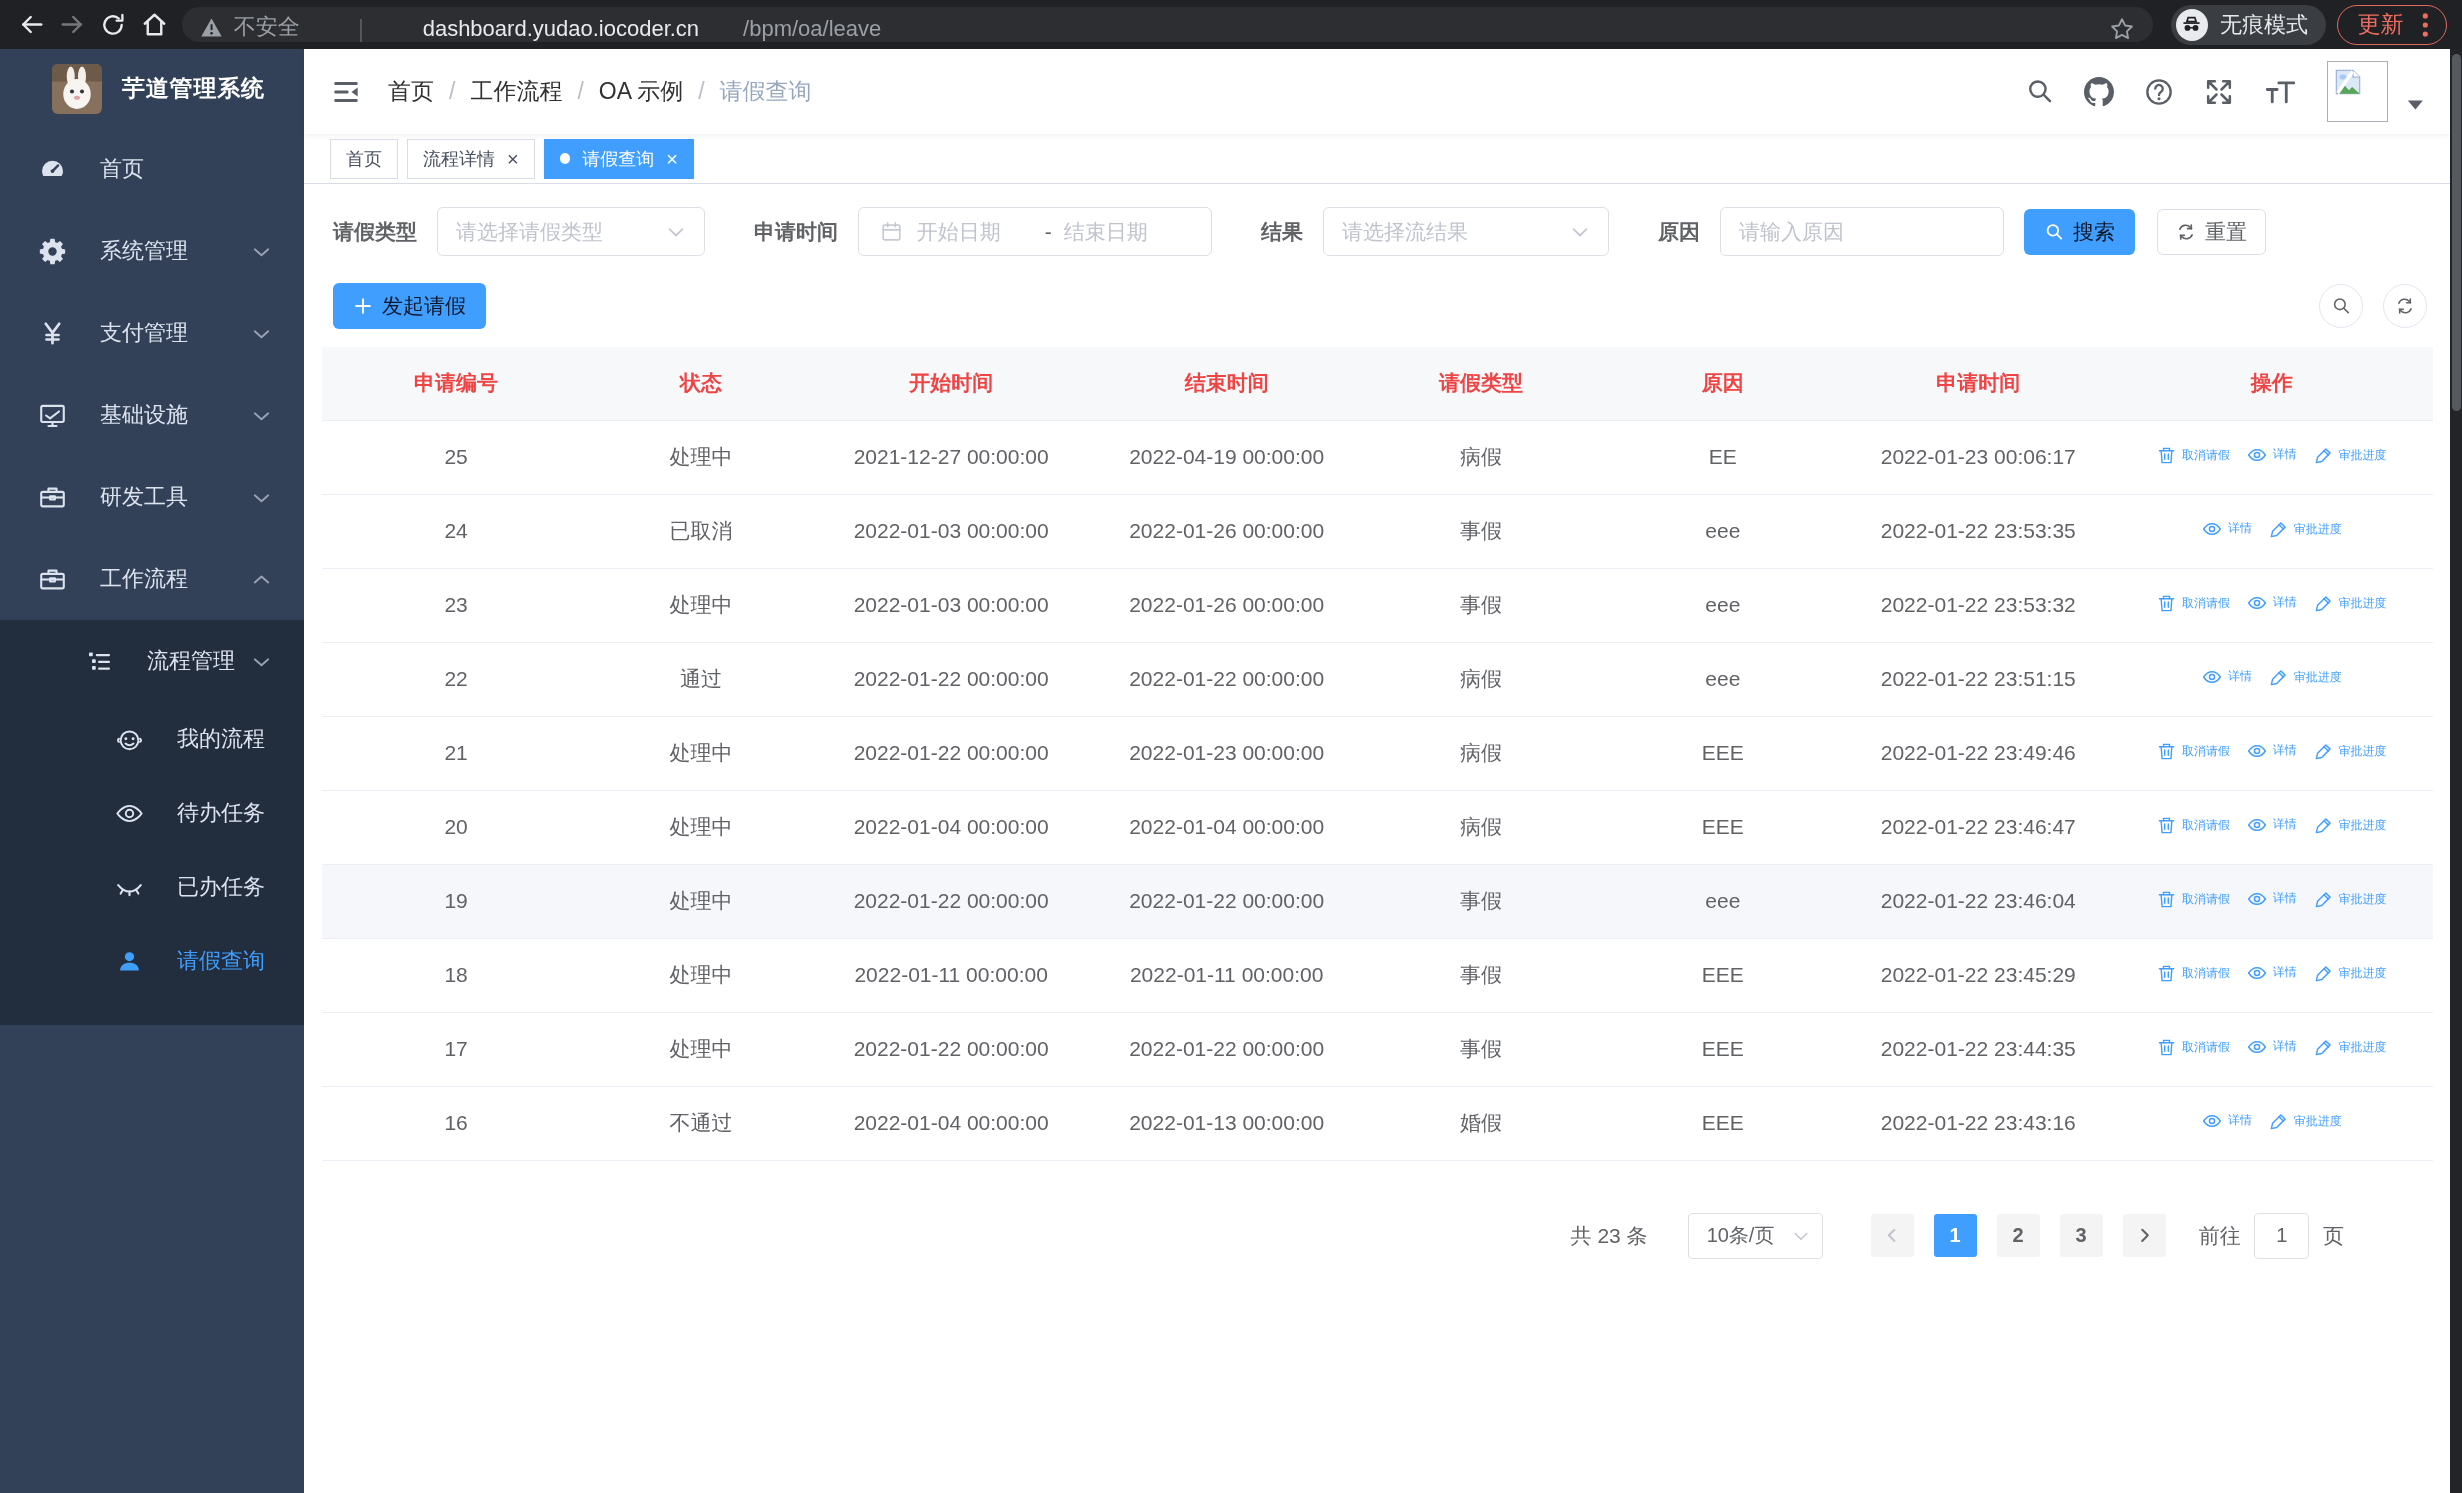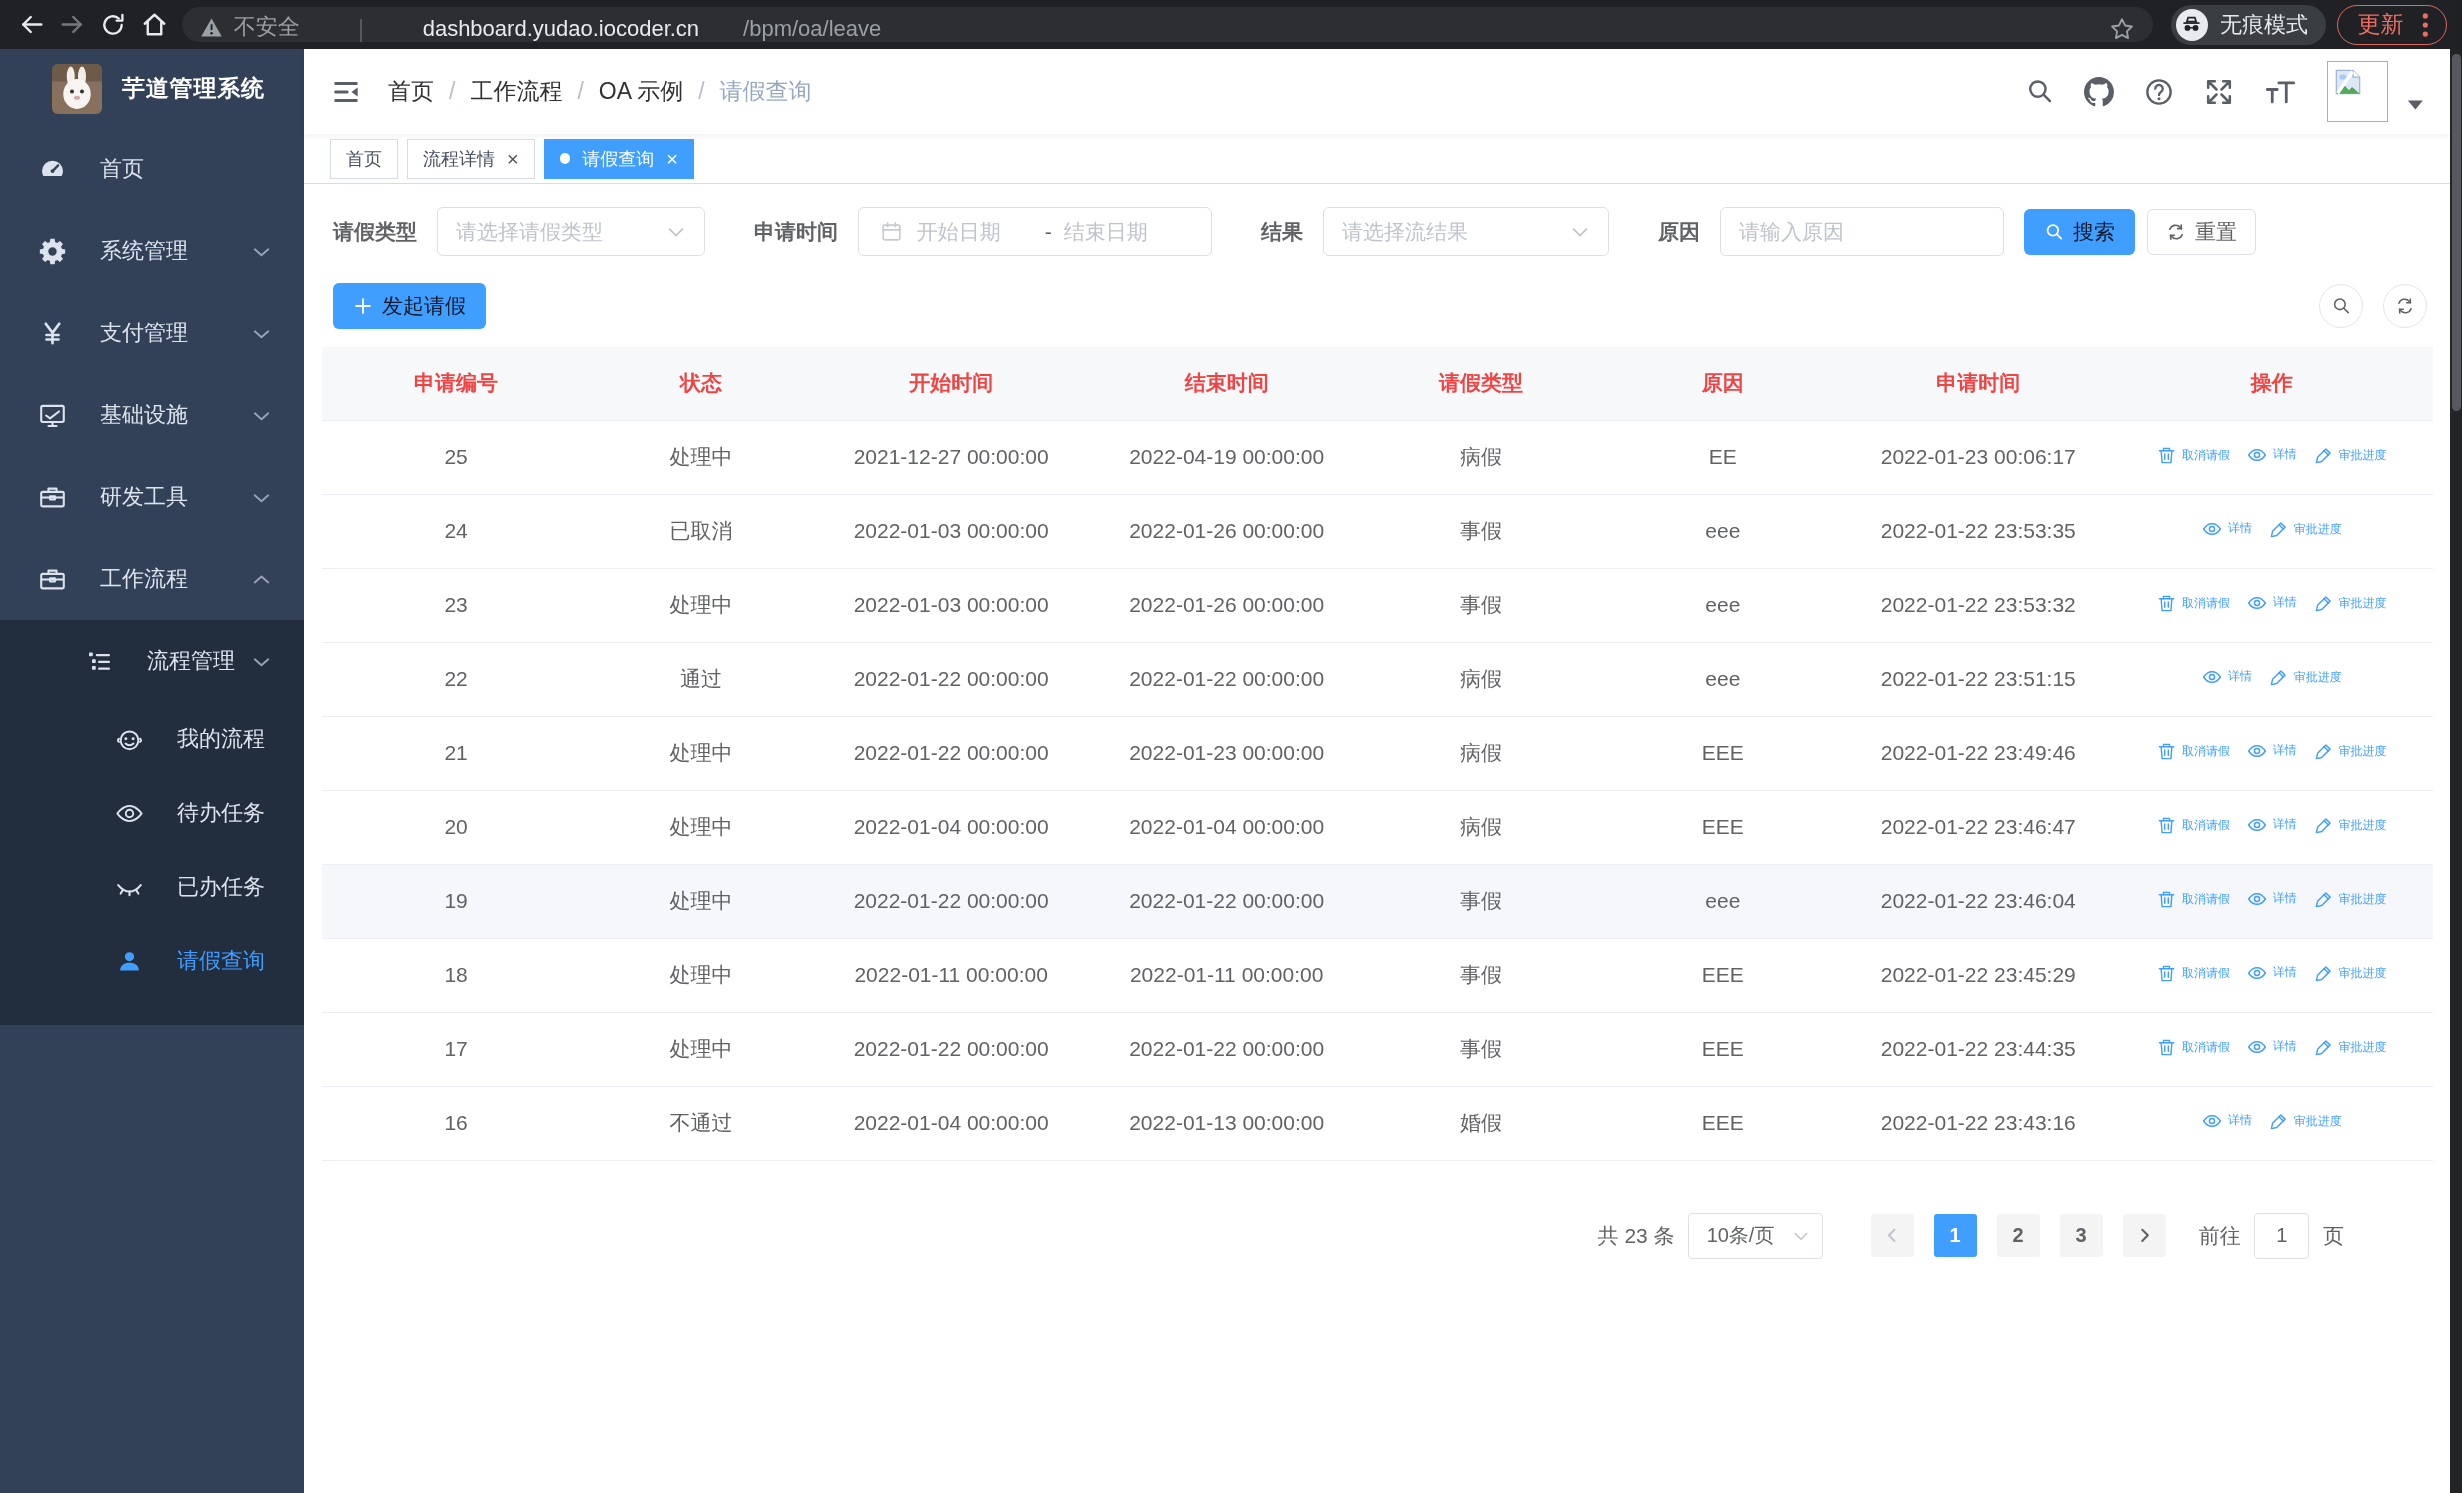--- a/index.html
+++ b/index.html
@@ -73,21 +73,21 @@
   
   .table-wrap { margin:18px 16.7px 0 18px; }
   table { width:100%; border-collapse:collapse; table-layout:fixed; color:#606266; font-size:21px; }
   th { height:73px; background:#f7f8fa; font-weight:700; color:#ef4444; border-bottom:1.5px solid #ebeef5; text-align:center; }
   td { height:74px; border-bottom:1.5px solid #ebeef5; text-align:center; }
   tr.hl td { background:#f5f7fa; }
   .act { color:#409EFF; font-size:12px; display:inline-flex; align-items:center; gap:6px; margin:0 8.4px; white-space:nowrap; cursor:pointer; text-decoration:none; }
 
   
   .pagination { display:flex; align-items:center; justify-content:flex-end; margin-top:52px; padding-right:106px; color:#606266; }
-  .pg-total { margin-right:13px;text-align:center; }
+  .pg-total { margin-right:40px;text-align:center; }
   .pg-size { width:135px; height:46px; border:1.5px solid #dcdfe6; border-radius:4.6px; display:flex; align-items:center; padding:0 12px 0 18px; font-size:20px; color:#606266; margin-right:38px; cursor:pointer; }
   .pg-size .chev-r { margin-left:auto; color:#c0c4cc; }
   .pg-btn { min-width:43px; height:43px; border-radius:3px; background:#f4f4f5; display:flex; align-items:center; justify-content:center; font-size:20px; font-weight:700; color:#606266; margin:0 10px; cursor:pointer; }
   .pg-btn.disabled { color:#c0c4cc; }
   .pg-btn.active { background:#409EFF; color:#fff; }
   .pg-goto { display:flex; align-items:center; margin-left:23px; }
   .pg-input { width:55px; height:46px; border:1.5px solid #dcdfe6; border-radius:4.6px; display:flex; align-items:center; justify-content:center; font-size:20px; margin:0 13.7px; }
 
   
   .scrollbar { position:absolute; top:49px; right:0; width:12px; bottom:0; background:#232427; }
@@ -435,21 +435,21 @@
         <span>请输入原因</span>
       </div>
     </div>
     <div class="btn btn-primary">
       <svg width="20" height="20" viewBox="0 0 36 36" fill="none" stroke="#fff" stroke-width="3.2" stroke-linecap="round">
           <circle cx="16" cy="15" r="9.5"></circle>
           <path d="M23 22l8 8"></path>
         </svg>
       <span>搜索</span>
     </div>
-    <div class="btn btn-plain" style="margin-left:12px;">
+    <div class="btn btn-plain" style="margin-left:22px;">
       <svg width="20" height="20" viewBox="0 0 36 36" fill="none" stroke="#606266" stroke-width="3" stroke-linecap="round" stroke-linejoin="round">
           <path d="M7 13a11 11 0 0 1 18.5-3.5L28 12"></path>
           <path d="M27.5 5.5V12H21"></path>
           <path d="M29 23a11 11 0 0 1-18.5 3.5L8 24"></path>
           <path d="M8.5 30.5V24H15"></path>
         </svg>
       <span>重置</span>
     </div>
   </div>
 

